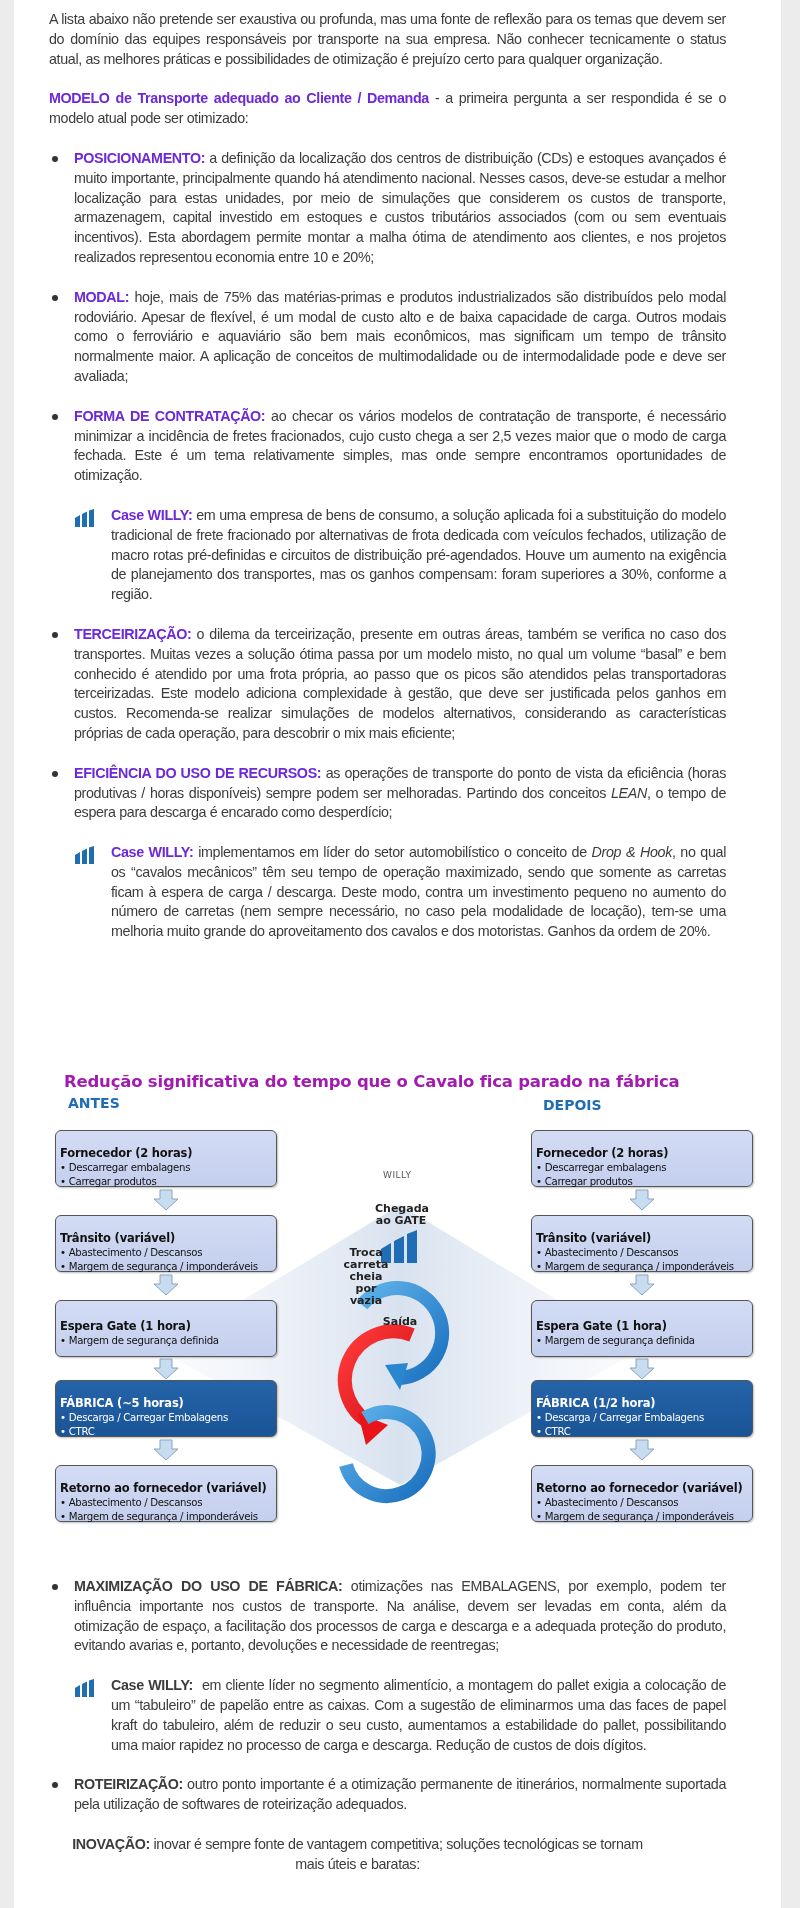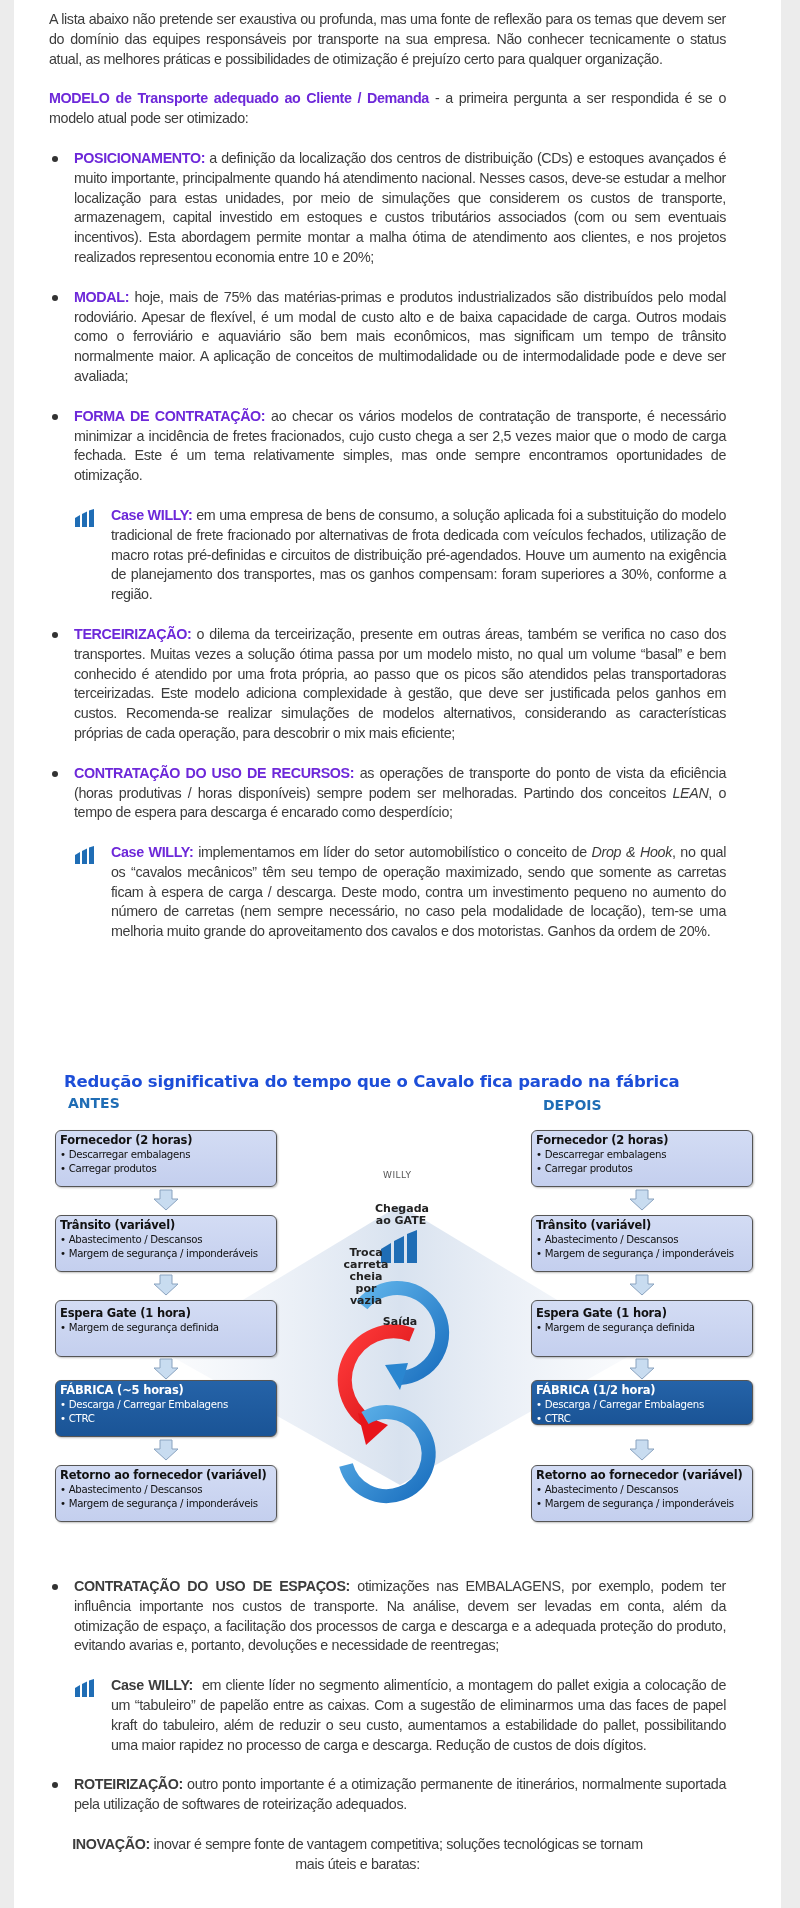--- a/index.html
+++ b/index.html
@@ -32,36 +32,36 @@
   }
   .case {
     position: relative; padding-left: 62px; margin-bottom: 20px;
   }
   .case .willy-icon {
     position: absolute; left: 25px; top: 3px; width: 22px; height: 18px;
   }
   .diagram-title {
     position: absolute; left: 64px; top: 1072px;
     font-family: "DejaVu Sans", sans-serif; font-weight: bold; font-size: 16.5px;
-    color: #1d4ed8; letter-spacing: -0.2px;
+    color: #a21caf; letter-spacing: -0.2px;
   }
   .diagram {
     position: absolute; left: 40px; top: 1095px; width: 720px; height: 450px;
   }
   .col-label {
     position: absolute; font-family: "DejaVu Sans", sans-serif; font-weight: bold;
     font-size: 14px; color: #1f6db5;
   }
   .box {
     position: absolute; width: 222px;
     border: 1.5px solid #555; border-radius: 6px;
     background: linear-gradient(#d3dcf4, #c4cfee);
     box-shadow: 1px 1px 2px rgba(0,0,0,0.25);
     font-family: "DejaVu Sans", sans-serif; color: #111;
-    padding: 1px 4px; box-sizing: border-box;
+    padding: 14px 4px; box-sizing: border-box;
   }
   .box.dark {
     background: linear-gradient(#2563a8, #1a5496);
     color: #fff;
   }
   .box .ttl { font-weight: bold; font-size: 11.5px; line-height: 16px; letter-spacing: -0.2px; }
   .box .item { font-size: 10.2px; line-height: 13.5px; letter-spacing: -0.3px; white-space: nowrap; }
   .box .item::before { content: "• "; }
   .down-arrow { position: absolute; width: 28px; height: 22px; }
   .center-svg { position: absolute; left: 0; top: 0; }
@@ -110,21 +110,21 @@
     <b>Case WILLY:</b><span> em uma empresa de bens de consumo, a solução aplicada foi a substituição do modelo tradicional de frete fracionado por alternativas de frota dedicada com veículos fechados, utilização de macro rotas pré-definidas e circuitos de distribuição pré-agendados. Houve um aumento na exigência de planejamento dos transportes, mas os ganhos compensam: foram superiores a 30%, conforme a região.</span>
   </div>
 
 
   <div class="bullet">
     <span class="dot"></span>
     <b>TERCEIRIZAÇÃO:</b><span> o dilema da terceirização, presente em outras áreas, também se verifica no caso dos transportes. Muitas vezes a solução ótima passa por um modelo misto, no qual um volume “basal” e bem conhecido é atendido por uma frota própria, ao passo que os picos são atendidos pelas transportadoras terceirizadas. Este modelo adiciona complexidade à gestão, que deve ser justificada pelos ganhos em custos. Recomenda-se realizar simulações de modelos alternativos, considerando as características próprias de cada operação, para descobrir o mix mais eficiente;</span>
   </div>
   <div class="bullet">
     <span class="dot"></span>
-    <b>CONTRATAÇÃO DO USO DE RECURSOS:</b><span> as operações de transporte do ponto de vista da eficiência (horas produtivas / horas disponíveis) sempre podem ser melhoradas. Partindo dos conceitos </span><i>LEAN</i><span>, o tempo de espera para descarga é encarado como desperdício;</span>
+    <b>EFICIÊNCIA DO USO DE RECURSOS:</b><span> as operações de transporte do ponto de vista da eficiência (horas produtivas / horas disponíveis) sempre podem ser melhoradas. Partindo dos conceitos </span><i>LEAN</i><span>, o tempo de espera para descarga é encarado como desperdício;</span>
   </div>
   <div class="case" style="margin-bottom:0">
     <svg class="willy-icon" viewBox="0 0 22 18">
       <path d="M1 9 L6 6 L6 18 L1 18 Z" fill="#1f6db5"></path>
       <path d="M8 5 L13 2.5 L13 18 L8 18 Z" fill="#1f6db5"></path>
       <path d="M15 1.5 L20 0 L20 18 L15 18 Z" fill="#1f6db5"></path>
     </svg>
     <b>Case WILLY:</b><span> implementamos em líder do setor automobilístico o conceito de </span><i>Drop &amp; Hook</i><span>, no qual os “cavalos mecânicos” têm seu tempo de operação maximizado, sendo que somente as carretas ficam à espera de carga / descarga. Deste modo, contra um investimento pequeno no aumento do número de carretas (nem sempre necessário, no caso pela modalidade de locação), tem-se uma melhoria muito grande do aproveitamento dos cavalos e dos motoristas. Ganhos da ordem de 20%.</span>
   </div>
 </div>
@@ -228,40 +228,40 @@
     <svg class="down-arrow" style="left:588px;top:179px" viewBox="0 0 28 22">
         <path d="M8 1 H20 V10 H26 L14 21 L2 10 H8 Z" fill="#c8dcf0" stroke="#8aa3bf" stroke-width="1"></path>
       </svg>
     <div class="box" style="left:491px;top:205px;height:57px">
       <div class="ttl" style="margin-top:3px">Espera Gate (1 hora)</div>
       <div class="item">Margem de segurança definida</div>
     </div>
     <svg class="down-arrow" style="left:588px;top:263px" viewBox="0 0 28 22">
         <path d="M8 1 H20 V10 H26 L14 21 L2 10 H8 Z" fill="#c8dcf0" stroke="#8aa3bf" stroke-width="1"></path>
       </svg>
-    <div class="box dark" style="left:491px;top:285px;height:45px">
+    <div class="box dark" style="left:491px;top:285px;height:57px">
       <div class="ttl">FÁBRICA (1/2 hora)</div>
       <div class="item">Descarga / Carregar Embalagens</div>
       <div class="item">CTRC</div>
     </div>
     <svg class="down-arrow" style="left:588px;top:344px" viewBox="0 0 28 22">
         <path d="M8 1 H20 V10 H26 L14 21 L2 10 H8 Z" fill="#c8dcf0" stroke="#8aa3bf" stroke-width="1"></path>
       </svg>
     <div class="box" style="left:491px;top:370px;height:57px">
       <div class="ttl">Retorno ao fornecedor (variável)</div>
       <div class="item">Abastecimento / Descansos</div>
       <div class="item">Margem de segurança / imponderáveis</div>
     </div>
   </div>
 </div>
 
 <div class="lower">
   <div class="bullet">
     <span class="dot"></span>
-    <b>CONTRATAÇÃO DO USO DE ESPAÇOS:</b><span> otimizações nas EMBALAGENS, por exemplo, podem ter influência importante nos custos de transporte. Na análise, devem ser levadas em conta, além da otimização de espaço, a facilitação dos processos de carga e descarga e a adequada proteção do produto, evitando avarias e, portanto, devoluções e necessidade de reentregas;</span>
+    <b>MAXIMIZAÇÃO DO USO DE FÁBRICA:</b><span> otimizações nas EMBALAGENS, por exemplo, podem ter influência importante nos custos de transporte. Na análise, devem ser levadas em conta, além da otimização de espaço, a facilitação dos processos de carga e descarga e a adequada proteção do produto, evitando avarias e, portanto, devoluções e necessidade de reentregas;</span>
   </div>
   <div class="case">
     <svg class="willy-icon" viewBox="0 0 22 18">
       <path d="M1 9 L6 6 L6 18 L1 18 Z" fill="#1f6db5"></path>
       <path d="M8 5 L13 2.5 L13 18 L8 18 Z" fill="#1f6db5"></path>
       <path d="M15 1.5 L20 0 L20 18 L15 18 Z" fill="#1f6db5"></path>
     </svg>
     <b>Case WILLY:</b><span style="white-space:pre-wrap">  em cliente líder no segmento alimentício, a montagem do pallet exigia a colocação de um “tabuleiro” de papelão entre as caixas. Com a sugestão de eliminarmos uma das faces de papel kraft do tabuleiro, além de reduzir o seu custo, aumentamos a estabilidade do pallet, possibilitando uma maior rapidez no processo de carga e descarga. Redução de custos de dois dígitos.</span>
   </div>
   <div class="bullet">

